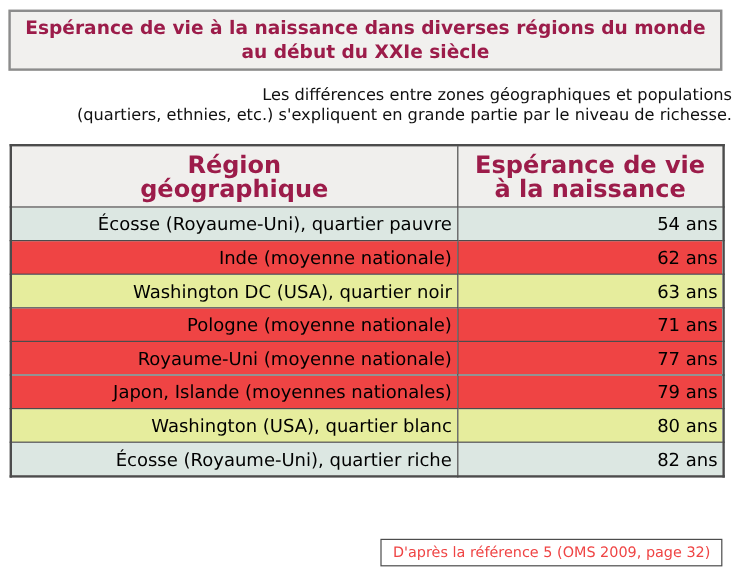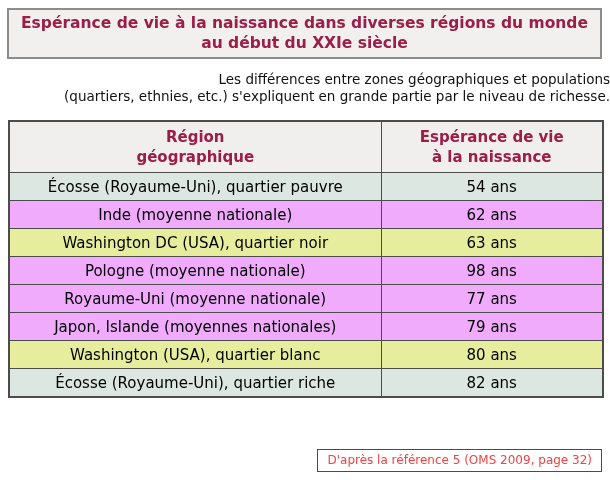--- a/index.html
+++ b/index.html
@@ -53,39 +53,39 @@
   }
   table.data-table {
     border: 2px solid #4c4c4c;
   }
   .col-region { width: 372px; }
   .col-value  { width: 222px; }
   table.data-table th {
     height: 50px;
     background: var(--header-bg, #f0efed);
     color: var(--accent-maroon, #9c1c4a);
-    font-size: 15px;
+    font-size: 20px;
     font-weight: bold;
     line-height: 20px;
     text-align: center;
     padding: 0 4px;
   }
   table.data-table td {
     height: 27px;
     font-size: 15px;
     color: #000000;
-    text-align: center;
+    text-align: right;
     padding: 0 4px;
     background: #ffffff;
     white-space: nowrap;
     overflow: hidden;
   }
   tr.hl-teal td   { background: var(--row-highlight-teal, #dce7e2); }
   tr.hl-yellow td { background: var(--row-highlight-yellow, #e6ed9d); }
-  tr.hl-none td   { background: #f0abfc; }
+  tr.hl-none td   { background: #ef4444; }
   .source-box {
     position: absolute;
     right: 8px;
     top: 449px;
     background: #ffffff;
     border: 1.5px solid #4c4c4c;
     padding: 3px 9px 4px 9px;
     font-size: 12px;
     color: #ef4444;
     white-space: nowrap;
@@ -131,21 +131,21 @@
         <tr class="hl-none">
     <td>Inde (moyenne nationale)</td>
     <td>62 ans</td>
   </tr>
         <tr class="hl-yellow">
     <td>Washington DC (USA), quartier noir</td>
     <td>63 ans</td>
   </tr>
         <tr class="hl-none">
     <td>Pologne (moyenne nationale)</td>
-    <td>98 ans</td>
+    <td>71 ans</td>
   </tr>
         <tr class="hl-none">
     <td>Royaume-Uni (moyenne nationale)</td>
     <td>77 ans</td>
   </tr>
         <tr class="hl-none">
     <td>Japon, Islande (moyennes nationales)</td>
     <td>79 ans</td>
   </tr>
         <tr class="hl-yellow">

